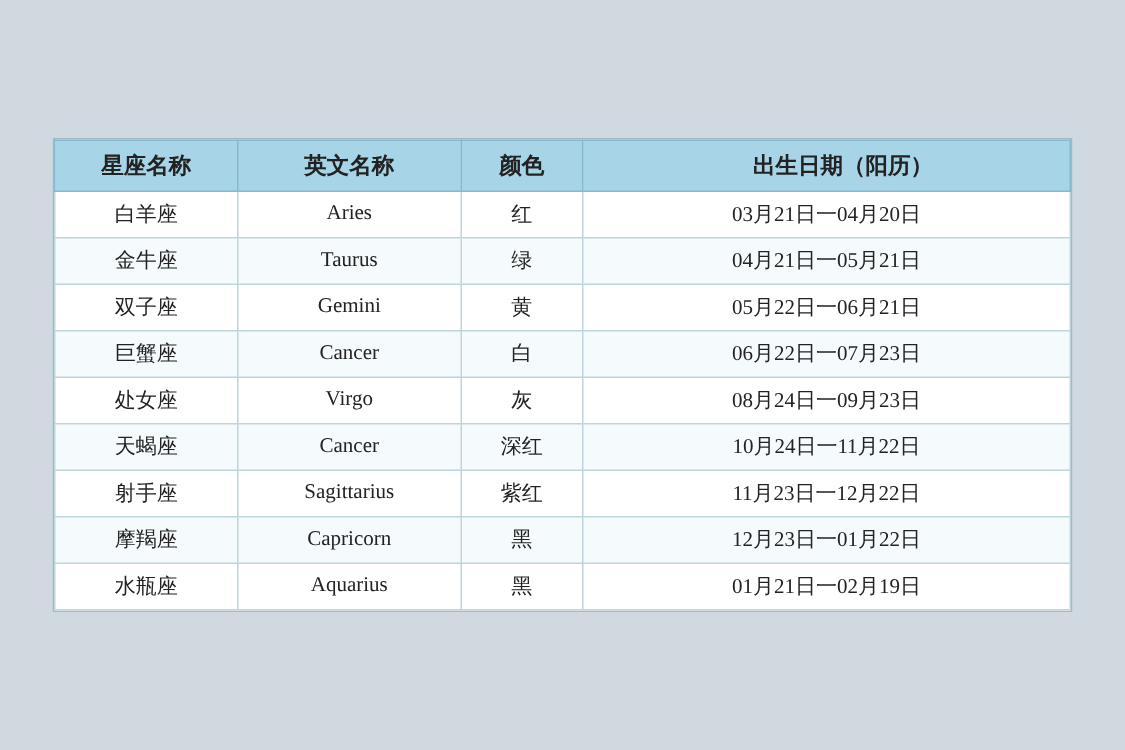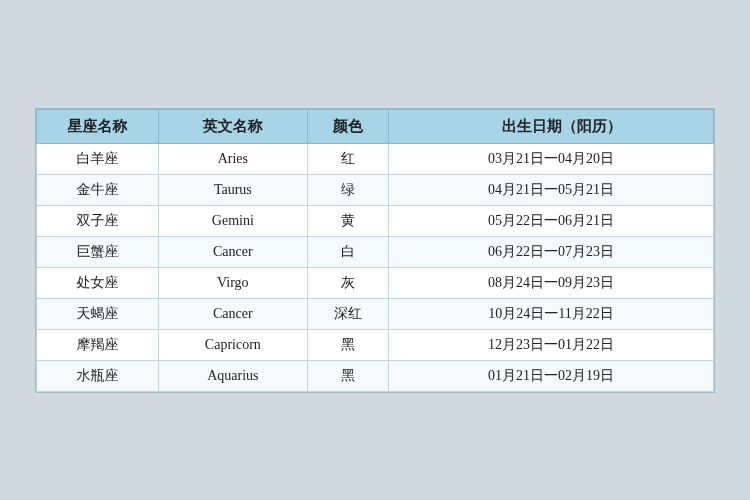--- a/index.html
+++ b/index.html
@@ -103,20 +103,26 @@
           <td>灰</td>
           <td>08月24日一09月23日</td>
         </tr>
         <tr>
           <td>天蝎座</td>
           <td>Cancer</td>
           <td>深红</td>
           <td>10月24日一11月22日</td>
         </tr>
         <tr>
+          <td>射手座</td>
+          <td>Sagittarius</td>
+          <td>紫红</td>
+          <td>11月23日一12月22日</td>
+        </tr>
+        <tr>
           <td>摩羯座</td>
           <td>Capricorn</td>
           <td>黑</td>
           <td>12月23日一01月22日</td>
         </tr>
         <tr>
           <td>水瓶座</td>
           <td>Aquarius</td>
           <td>黑</td>
           <td>01月21日一02月19日</td>

